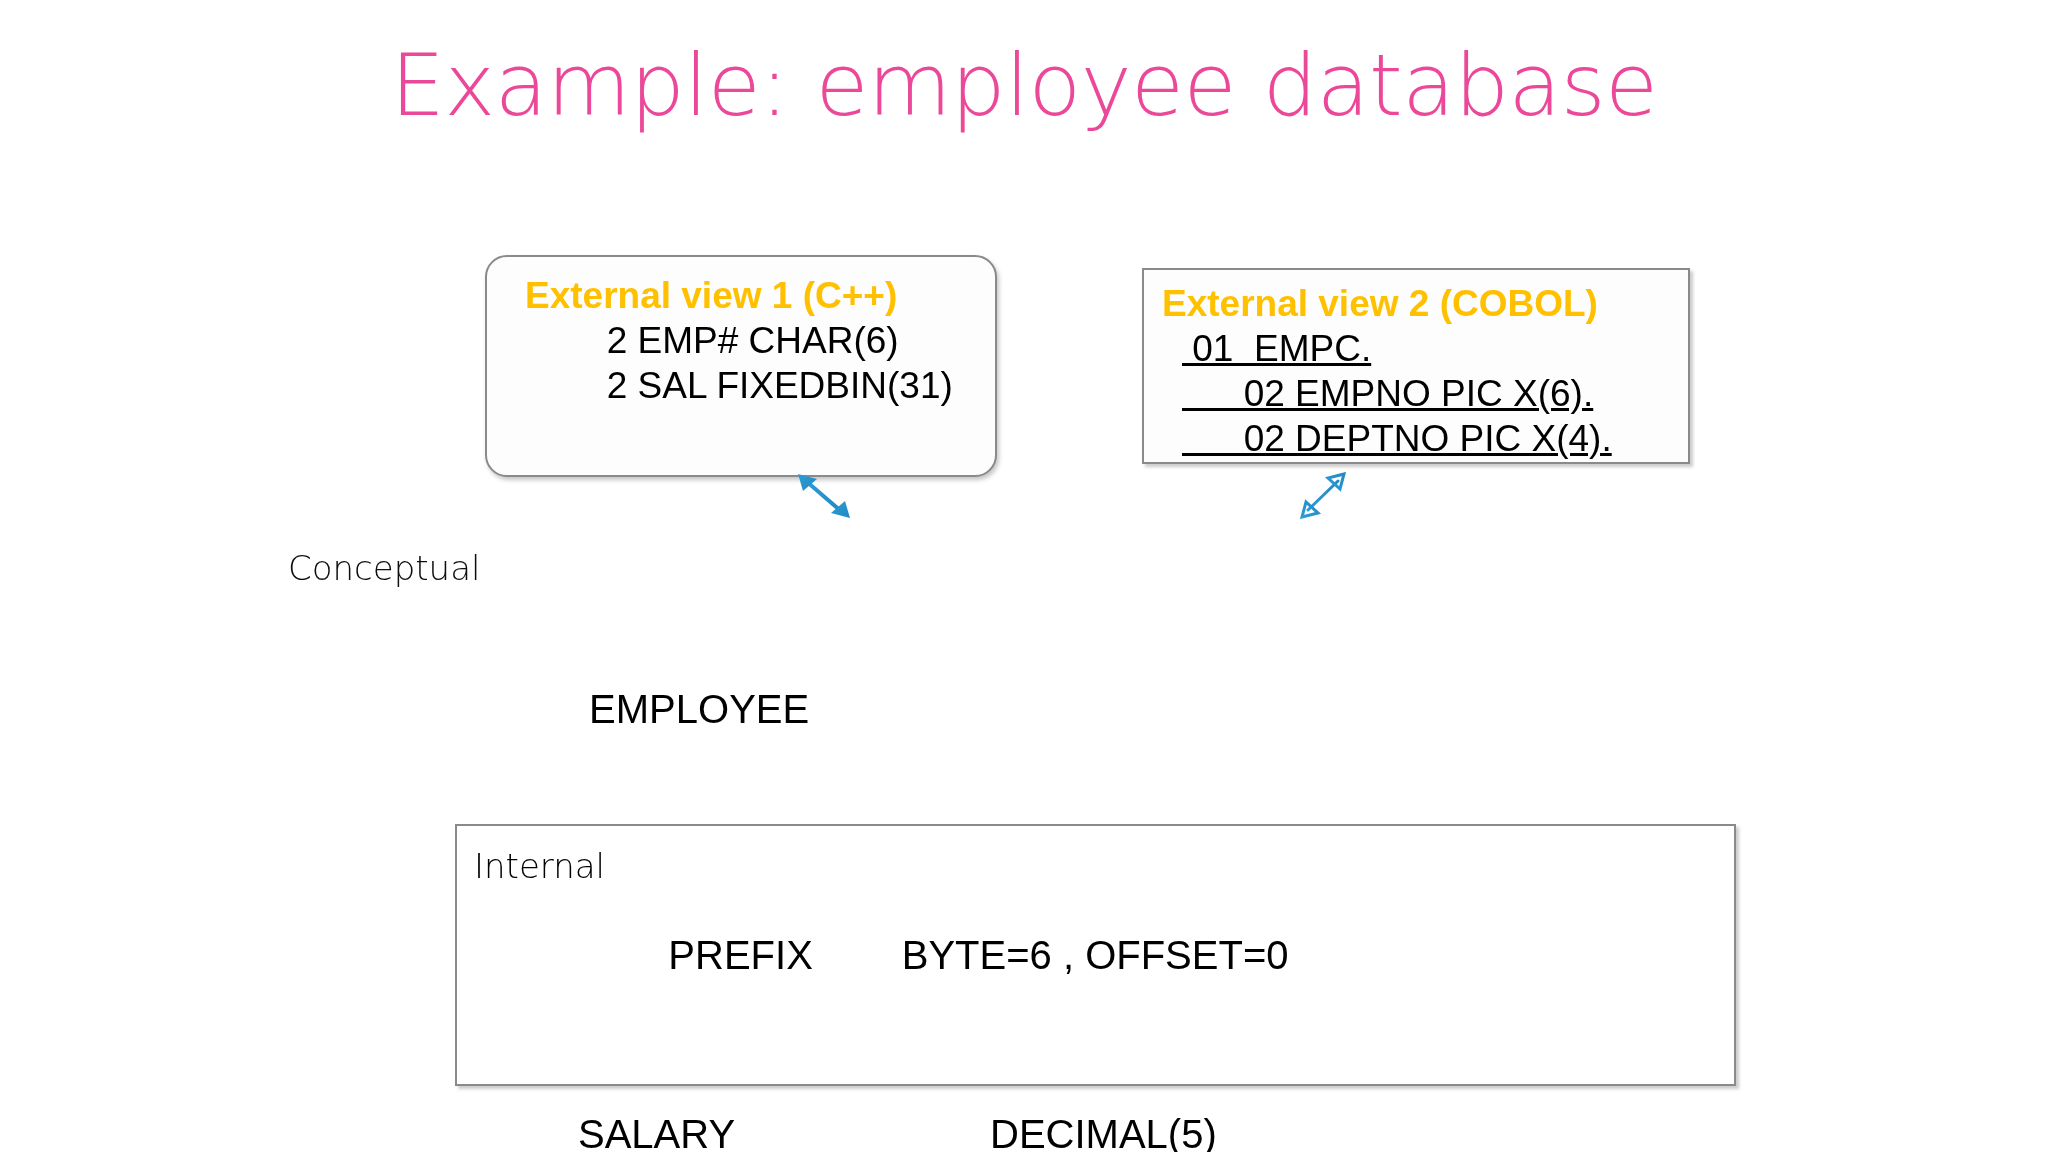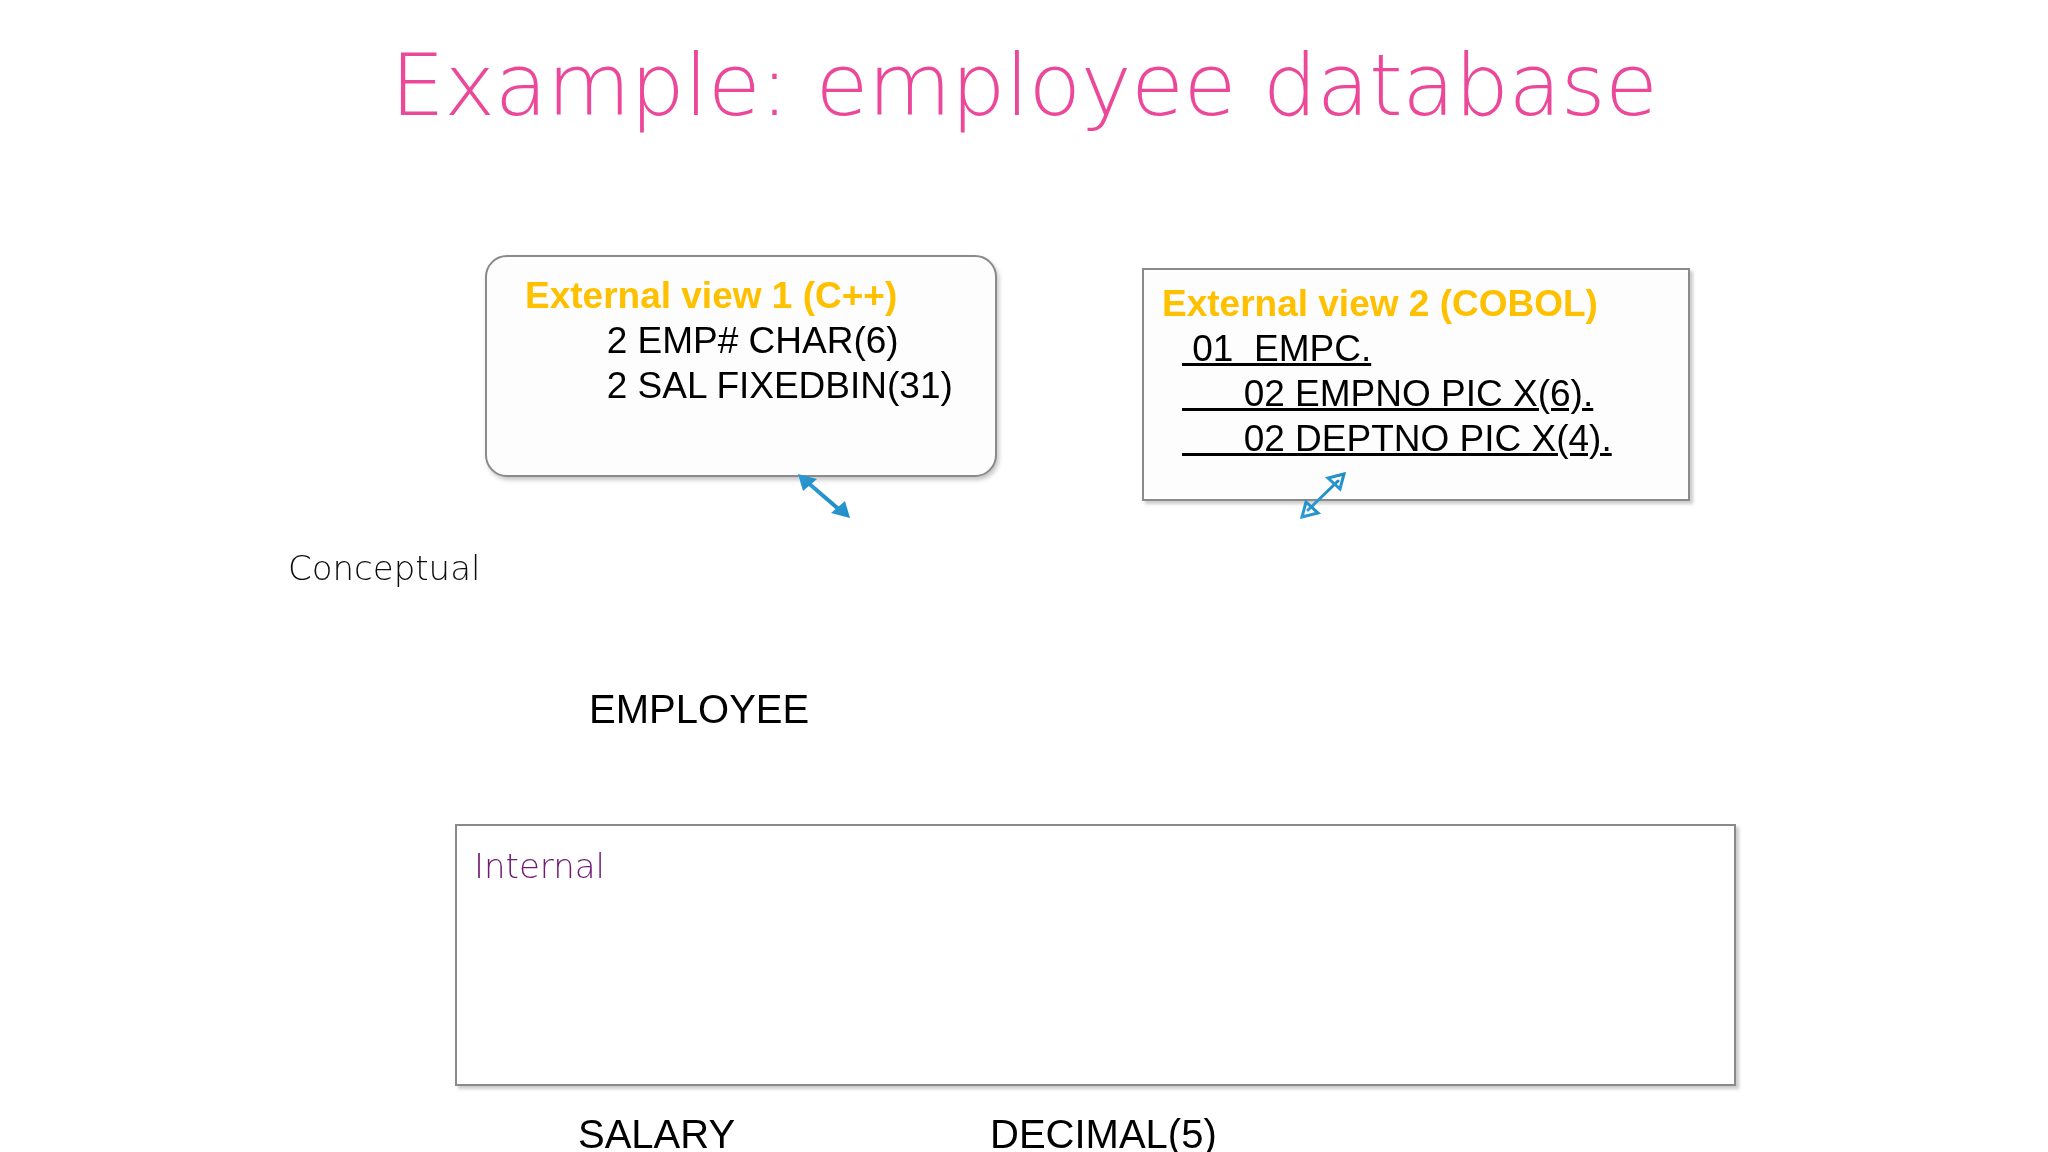--- a/index.html
+++ b/index.html
@@ -61,21 +61,21 @@
   #external-view-1 {
     left: 485px; top: 255px;
     width: 512px; height: 222px; padding-left: 8px;
   }
   #external-view-1 .inner { padding: 17px 0 0 30px; }
   #external-view-1 .code-line { padding-left: 20px; }
 
   
   #external-view-2 {
     left: 1142px; top: 268px;
-    width: 548px; height: 233px;
+    width: 548px; height: 196px;
     box-shadow: 3px 3px 3px rgba(110,110,110,0.35);
   }
   #external-view-2 .inner { padding: 12px 0 0 18px; }
   #external-view-2 .code-line { padding-left: 20px; text-decoration: underline; }
 
   
   .arrow {
     position: absolute;
   }
 
@@ -112,21 +112,21 @@
     box-sizing: border-box;
   }
   #internal-label {
     position: absolute;
     left: 474px;
     top: 846px;
     font-family: "DejaVu Sans", sans-serif;
     font-weight: 300;
     font-size: 34px;
     line-height: 1.2;
-    color: #701a75;
+    color: #000000;
     white-space: nowrap;
   }
   #internal-block {
     position: absolute;
     left: 635px;
     top: 838px;
     font-size: 40px;
     line-height: 1.18;
     color: #000000;
     white-space: pre;
@@ -194,16 +194,17 @@
   <div>EMPLOYEE_NUMBER CHARACTER(6)</div>
   <div>DEPARTMENT_NUMBER CHARACTER(6)</div>
   <div>SALARY                       DECIMAL(5)</div>
 </div>
 
 <div id="internal-box"></div>
 
 <div id="internal-label">Internal</div>
 
 <div id="internal-block">
+  <div class="ln">   PREFIX        BYTE=6 , OFFSET=0</div>
   
   
   
 </div>
 
 </body></html>

